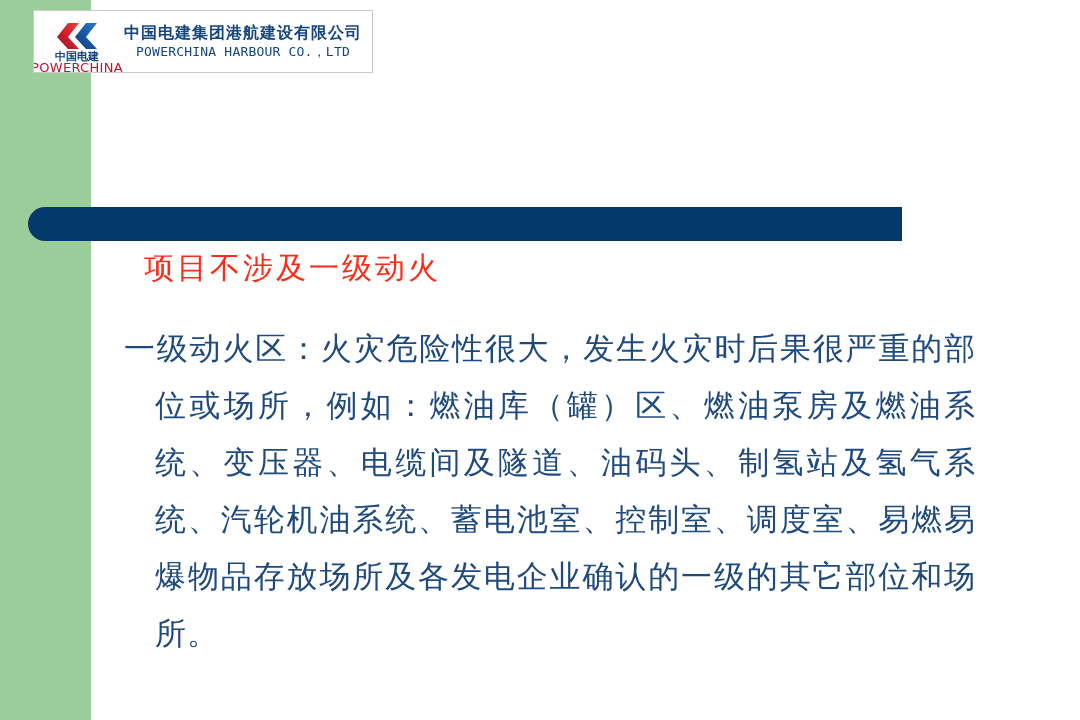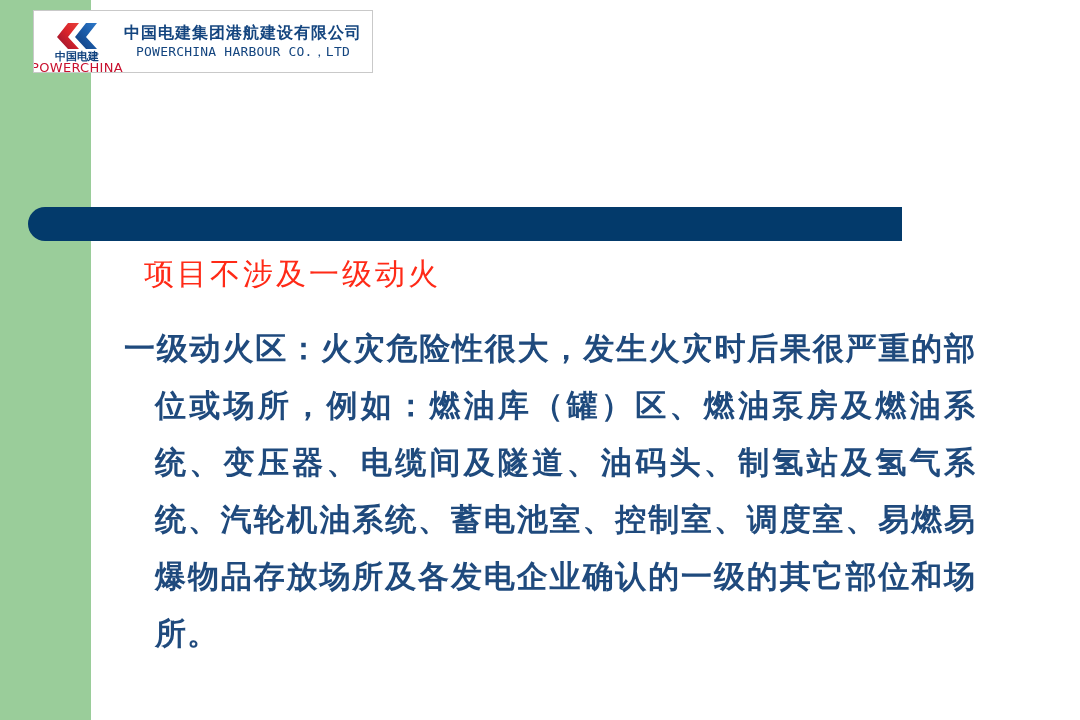--- a/index.html
+++ b/index.html
@@ -145,21 +145,21 @@
     height: 34px;
     background: #033A6B;
     border-top-left-radius: 17px;
     border-bottom-left-radius: 17px;
   }
 
   
   .note-red {
     position: absolute;
     left: 144px;
-    top: 254px;
+    top: 248px;
     font-family: "DejaVu Serif", "Liberation Serif", serif;
     font-size: 30px;
     color: #FF2A17;
     letter-spacing: 3px;
     line-height: 40px;
     white-space: nowrap;
   }
 
   
   .body-text {
@@ -170,21 +170,20 @@
     font-family: "DejaVu Serif", "Liberation Serif", serif;
     font-size: 31px;
     color: #1F4A7D;
     line-height: 57px;
     letter-spacing: 1px;
     text-align: justify;
     text-indent: 0;
     padding-left: 31px;
     text-indent: -31px;
     box-sizing: border-box;
-    font-weight: bold;
   }
 </style>
 </head>
 <body>
 
 <div id="slide">
 
   <div class="green-band"></div>
 
   <div class="content-panel"></div>

